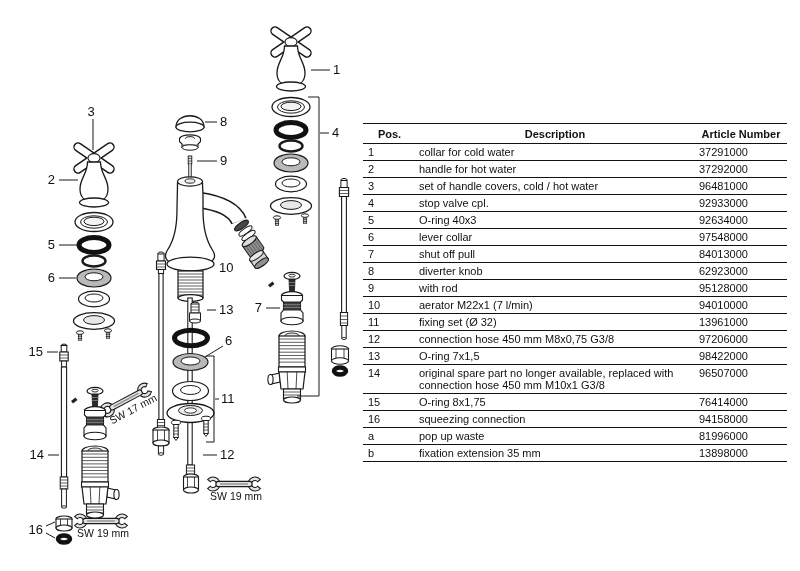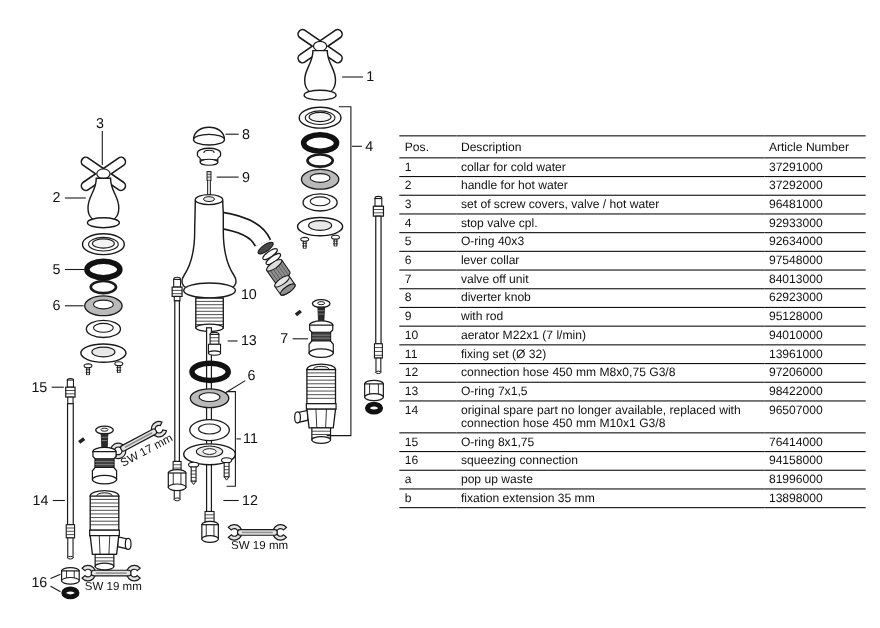--- a/index.html
+++ b/index.html
@@ -7,21 +7,21 @@
   body { width:800px; height:571px; font-family:"Liberation Sans", sans-serif; color:#111; }
   .stage { position:relative; width:800px; height:571px; background:#fff; overflow:hidden; }
   svg.diagram { position:absolute; left:0; top:0; }
 
   table.parts { position:absolute; left:363px; top:123px; width:424px;
                 border-collapse:collapse; font-size:11px; line-height:12px; color:#111;
                 table-layout:fixed; }
   .parts col.c-pos { width:52px; }
   .parts col.c-desc { width:280px; }
   .parts col.c-art { width:92px; }
-  .parts th { text-align:left; font-weight:normal; padding:4px 4px 3px 4px;
+  .parts th { text-align:center; font-weight:bold; padding:4px 4px 3px 4px;
               border-top:1.5px solid #111; border-bottom:1.8px solid #111; }
   .parts td { padding:2px 4px 2px 4px; vertical-align:top; border-bottom:1.4px solid #111; }
   .parts th:first-child, .parts td:first-child { padding-left:5px; }
 
   .co { font-size:13px; fill:#111; }
   .sw { font-size:10.5px; fill:#111; }
 </style>
 </head>
 <body>
 
@@ -393,41 +393,41 @@
           <td>collar for cold water</td>
           <td>37291000</td>
         </tr>
       <tr>
           <td>2</td>
           <td>handle for hot water</td>
           <td>37292000</td>
         </tr>
       <tr>
           <td>3</td>
-          <td>set of screw covers, valve / hot water</td>
+          <td>set of handle covers, cold / hot water</td>
           <td>96481000</td>
         </tr>
       <tr>
           <td>4</td>
           <td>stop valve cpl.</td>
           <td>92933000</td>
         </tr>
       <tr>
           <td>5</td>
           <td>O-ring 40x3</td>
           <td>92634000</td>
         </tr>
       <tr>
           <td>6</td>
           <td>lever collar</td>
           <td>97548000</td>
         </tr>
       <tr>
           <td>7</td>
-          <td>valve off unit</td>
+          <td>shut off pull</td>
           <td>84013000</td>
         </tr>
       <tr>
           <td>8</td>
           <td>diverter knob</td>
           <td>62923000</td>
         </tr>
       <tr>
           <td>9</td>
           <td>with rod</td>

